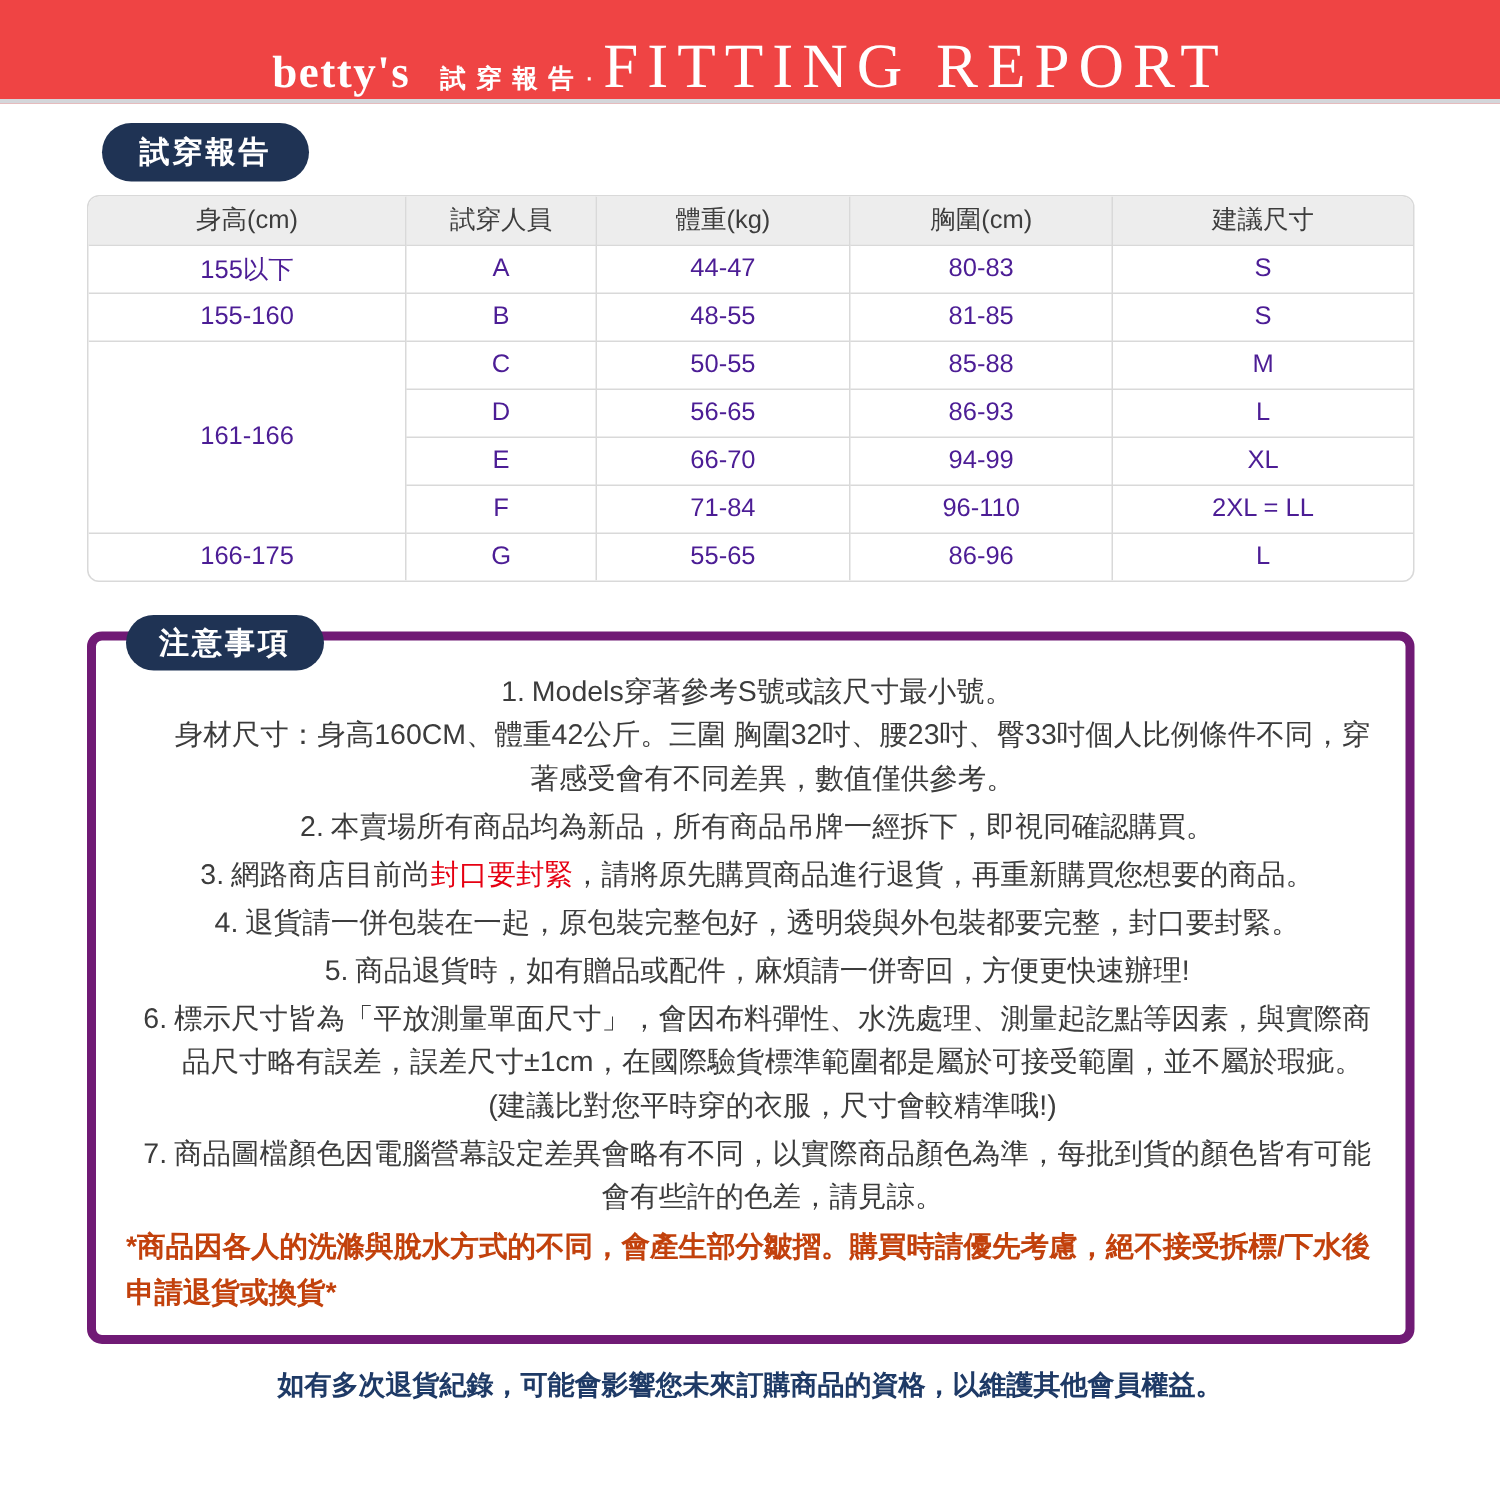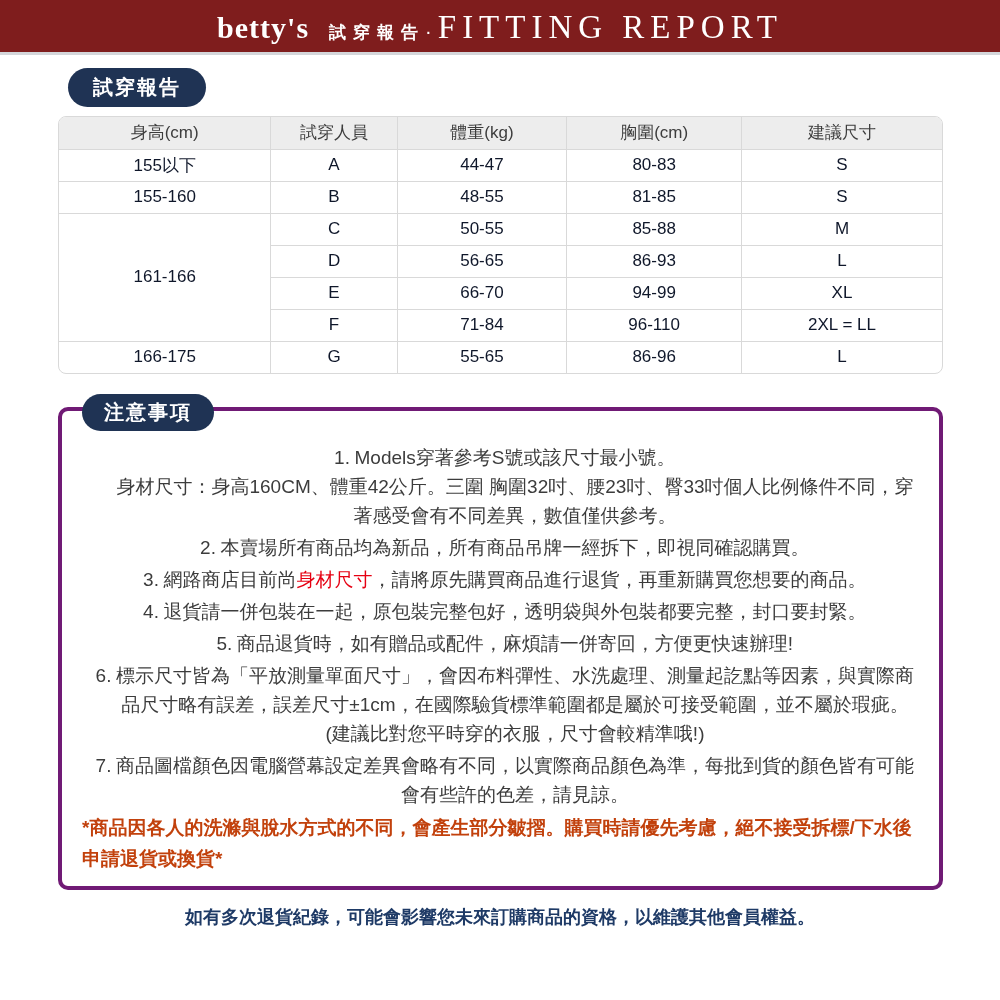--- a/index.html
+++ b/index.html
@@ -1,58 +1,58 @@
 <!DOCTYPE html>
 <html><head>
 <meta charset="utf-8">
 <style>
   * { margin: 0; padding: 0; box-sizing: border-box; }
   html,body { width: 1000px; background: #ffffff; font-family: "Liberation Sans", sans-serif; }
   body { height: 1000px; overflow: hidden; }
 
   
   .topbar {
-    height: 55px; background: #7f1d1d;
+    height: 69px; background: #ef4444;
     display: flex; align-items: baseline; justify-content: center;
     color: #ffffff; border-bottom: 3px solid #d4d6da;
     padding-top: 9px;
   }
   .brand { font-family: "Liberation Serif", serif; font-weight: 700; font-size: 30px; letter-spacing: 1px; }
   .sub-zh { font-size: 17px; letter-spacing: 7px; margin-left: 20px; font-weight: 600; }
   .dot-sep { font-size: 20px; margin: 0 6px 0 0; }
-  .title-en { font-family: "Liberation Serif", serif; font-size: 33px; letter-spacing: 6px; font-weight: 400; }
+  .title-en { font-family: "Liberation Serif", serif; font-size: 42px; letter-spacing: 6px; font-weight: 400; margin-top: 12px; }
 
   
   .pill {
     display: inline-block; background: #1f3354; color: #ffffff;
     font-size: 20px; font-weight: 700; letter-spacing: 2px;
     padding: 6px 25px; border-radius: 20px;
   }
   .badge-report { margin: 13px 0 0 68px; }
 
   
   .table-wrap {
     width: 885px; margin: 9px 16px 0 58px;
     border: 1px solid #d9d9d9; border-radius: 8px; overflow: hidden;
   }
   table { width: 100%; border-collapse: collapse; border-style: hidden; text-align: center; }
   th {
     background: #ededed; color: #3d3d3d; font-weight: 400;
     font-size: 17px; height: 32px; border: 1px solid #d9d9d9;
   }
   td {
-    color: #0f172a; font-size: 17px; height: 32px;
+    color: #4c1d95; font-size: 17px; height: 32px;
     border: 1px solid #d9d9d9; vertical-align: middle;
   }
 
   
   .notes-box {
     position: relative; width: 885px; margin: 33px 0 0 58px;
-    border: 4px solid #701a75; border-radius: 10px;
-    padding: 32px 16px 12px 20px;
+    border: 6px solid #701a75; border-radius: 10px;
+    padding: 20px 16px 12px 20px;
   }
   .badge-notes { position: absolute; top: -17px; left: 20px; padding: 5px 22px; }
   .note-item {
     font-size: 19px; color: #3c3c3c; line-height: 29px;
     padding-left: 25px; margin-bottom: 3px; text-align: center;
   }
   .note-num { display: inline-block; width: 25px; margin-left: -25px; }
   .red-inline { color: #e60012; }
   .warning {
     color: #c2410c; font-weight: 700; font-size: 19px;
@@ -156,21 +156,21 @@
   <div class="note-item">
     <span class="note-num">1.</span><span>Models穿著參考S號或該尺寸最小號。</span>
     <div>身材尺寸：身高160CM、體重42公斤。三圍 胸圍32吋、腰23吋、臀33吋個人比例條件不同，穿著感受會有不同差異，數值僅供參考。</div>
   </div>
 
   <div class="note-item">
     <span class="note-num">2.</span><span>本賣場所有商品均為新品，所有商品吊牌一經拆下，即視同確認購買。</span>
   </div>
 
   <div class="note-item">
-    <span class="note-num">3.</span><span>網路商店目前尚</span><span class="red-inline">身材尺寸</span><span>，請將原先購買商品進行退貨，再重新購買您想要的商品。</span>
+    <span class="note-num">3.</span><span>網路商店目前尚</span><span class="red-inline">封口要封緊</span><span>，請將原先購買商品進行退貨，再重新購買您想要的商品。</span>
   </div>
 
   <div class="note-item">
     <span class="note-num">4.</span><span>退貨請一併包裝在一起，原包裝完整包好，透明袋與外包裝都要完整，封口要封緊。</span>
   </div>
 
   <div class="note-item">
     <span class="note-num">5.</span><span>商品退貨時，如有贈品或配件，麻煩請一併寄回，方便更快速辦理!</span>
   </div>
 

